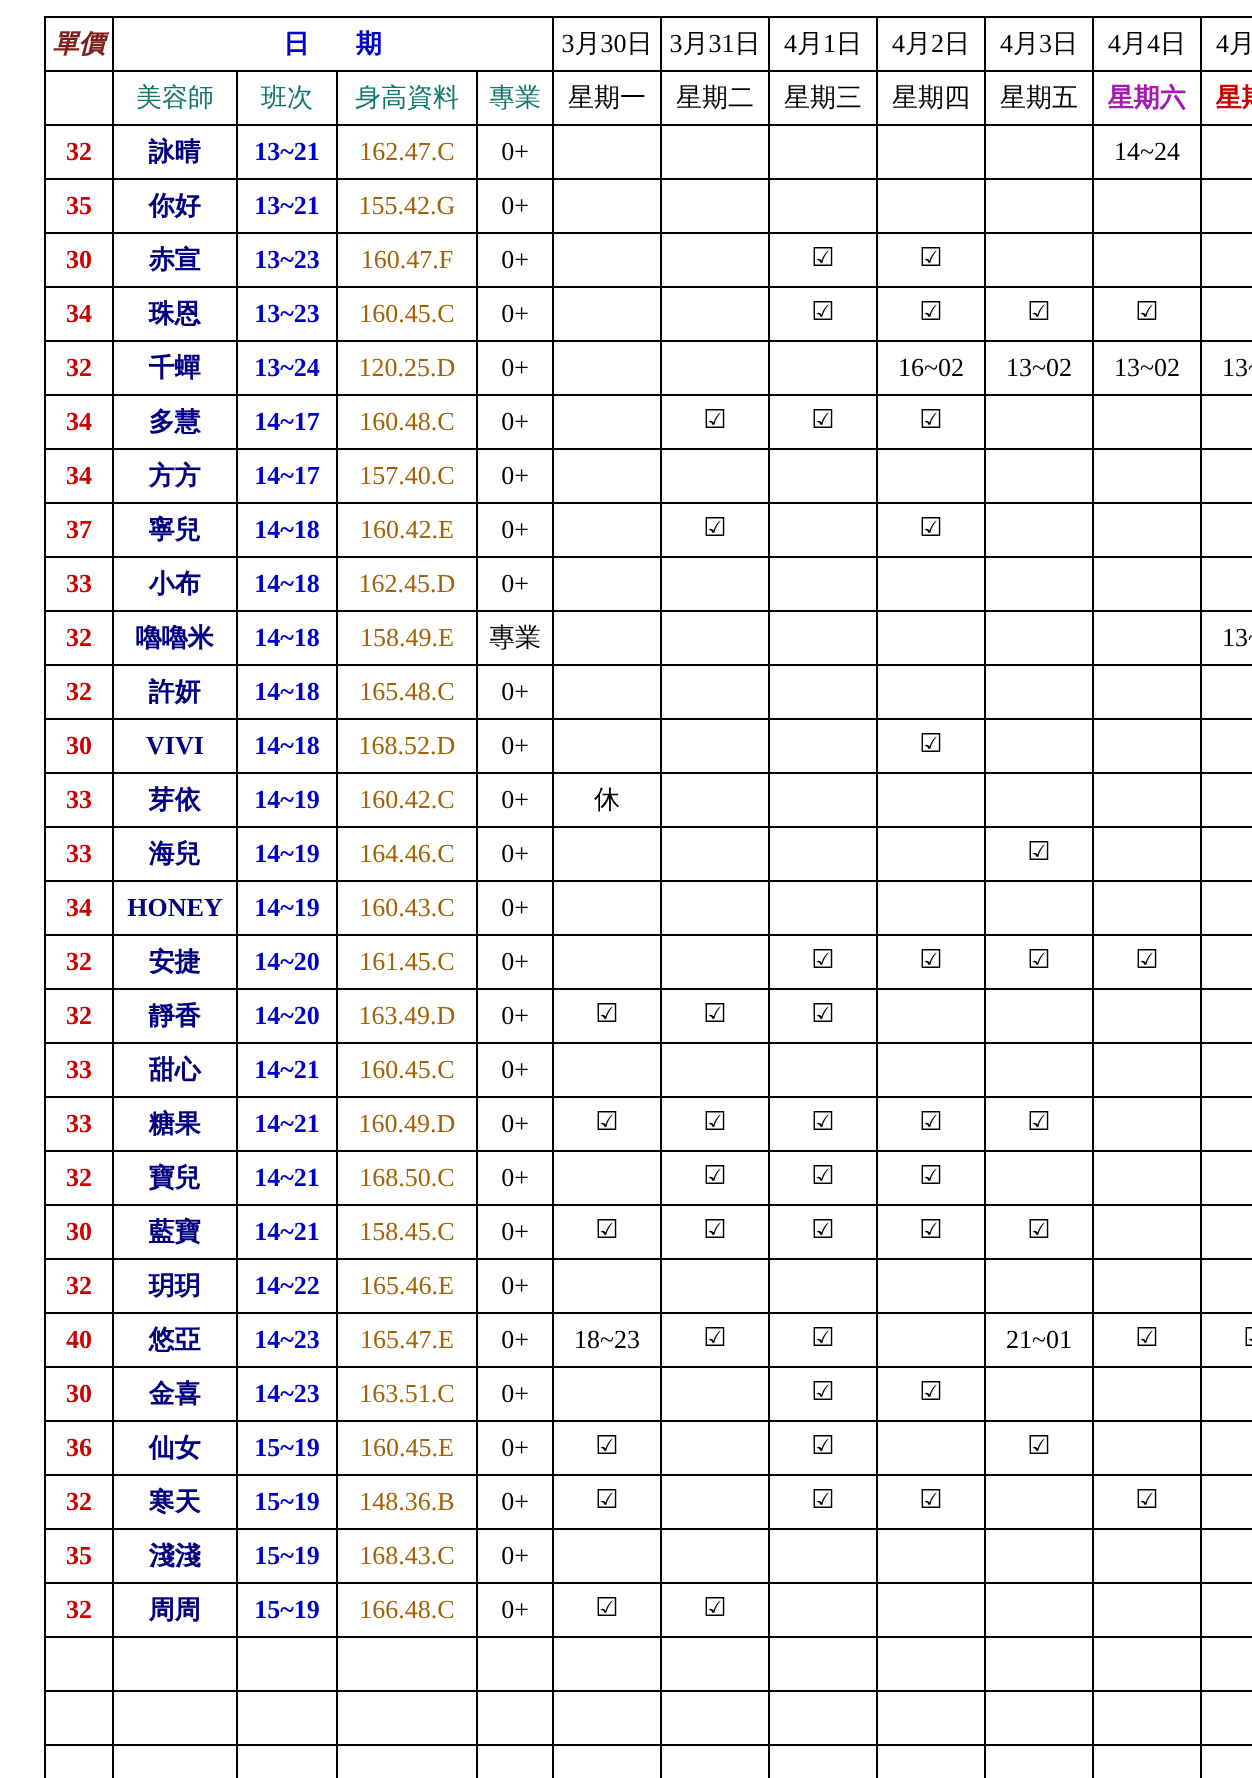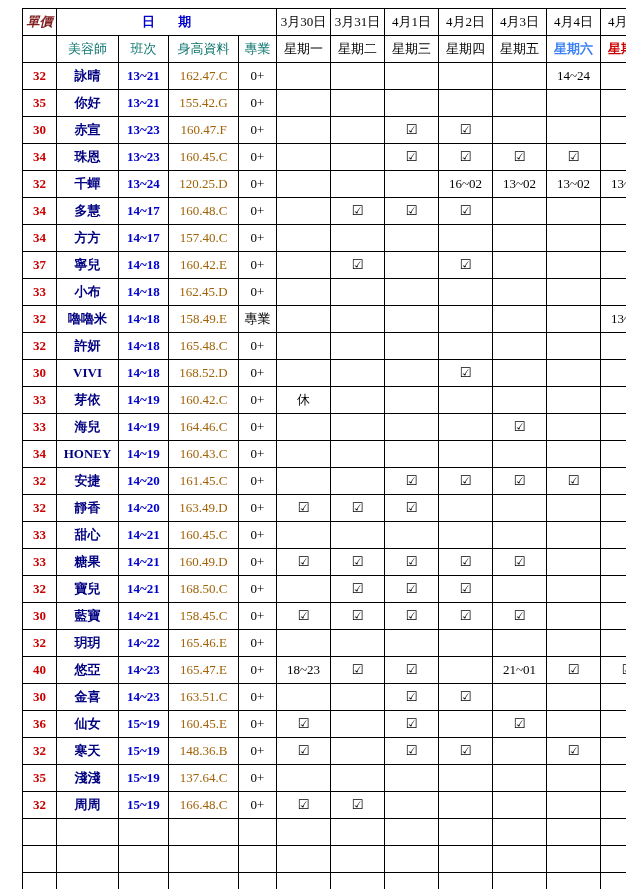--- a/index.html
+++ b/index.html
@@ -71,21 +71,21 @@
     font-size: 12px;
     color: #0f766e;
     font-weight: normal;
   }
   .hdr-weekday {
     font-size: 12px;
     color: #000000;
   }
   .hdr-sat {
     font-size: 12px;
-    color: #3b82f6;
+    color: #a21caf;
     font-weight: bold;
   }
   .hdr-sun {
     font-size: 12px;
     color: #cc0000;
     font-weight: bold;
   }
   .price {
     color: #cc0000;
     font-weight: bold;
@@ -530,21 +530,21 @@
           <td class="check">☑</td>
           <td class="check">☑</td>
           <td class="cellval"></td>
           <td class="check">☑</td>
           <td class="cellval"></td>
         </tr>
         <tr>
           <td class="price">35</td>
           <td class="name">淺淺</td>
           <td class="shift">15~19</td>
-          <td class="height">137.64.C</td>
+          <td class="height">168.43.C</td>
           <td class="major">0+</td>
           <td class="cellval"></td>
           <td class="cellval"></td>
           <td class="cellval"></td>
           <td class="cellval"></td>
           <td class="cellval"></td>
           <td class="cellval"></td>
           <td class="cellval"></td>
         </tr>
         <tr>

